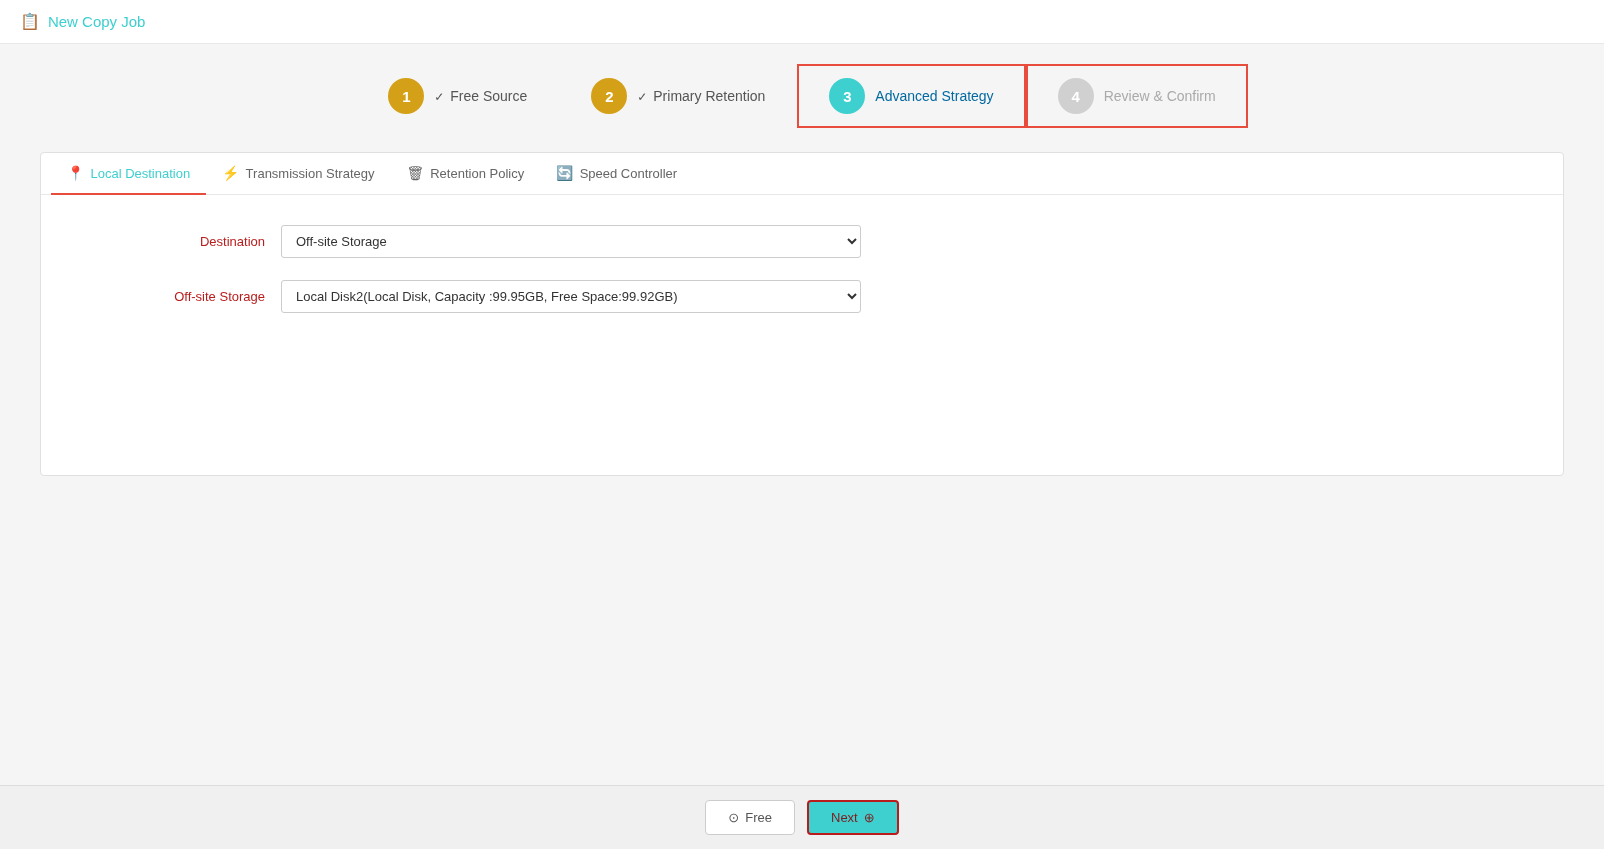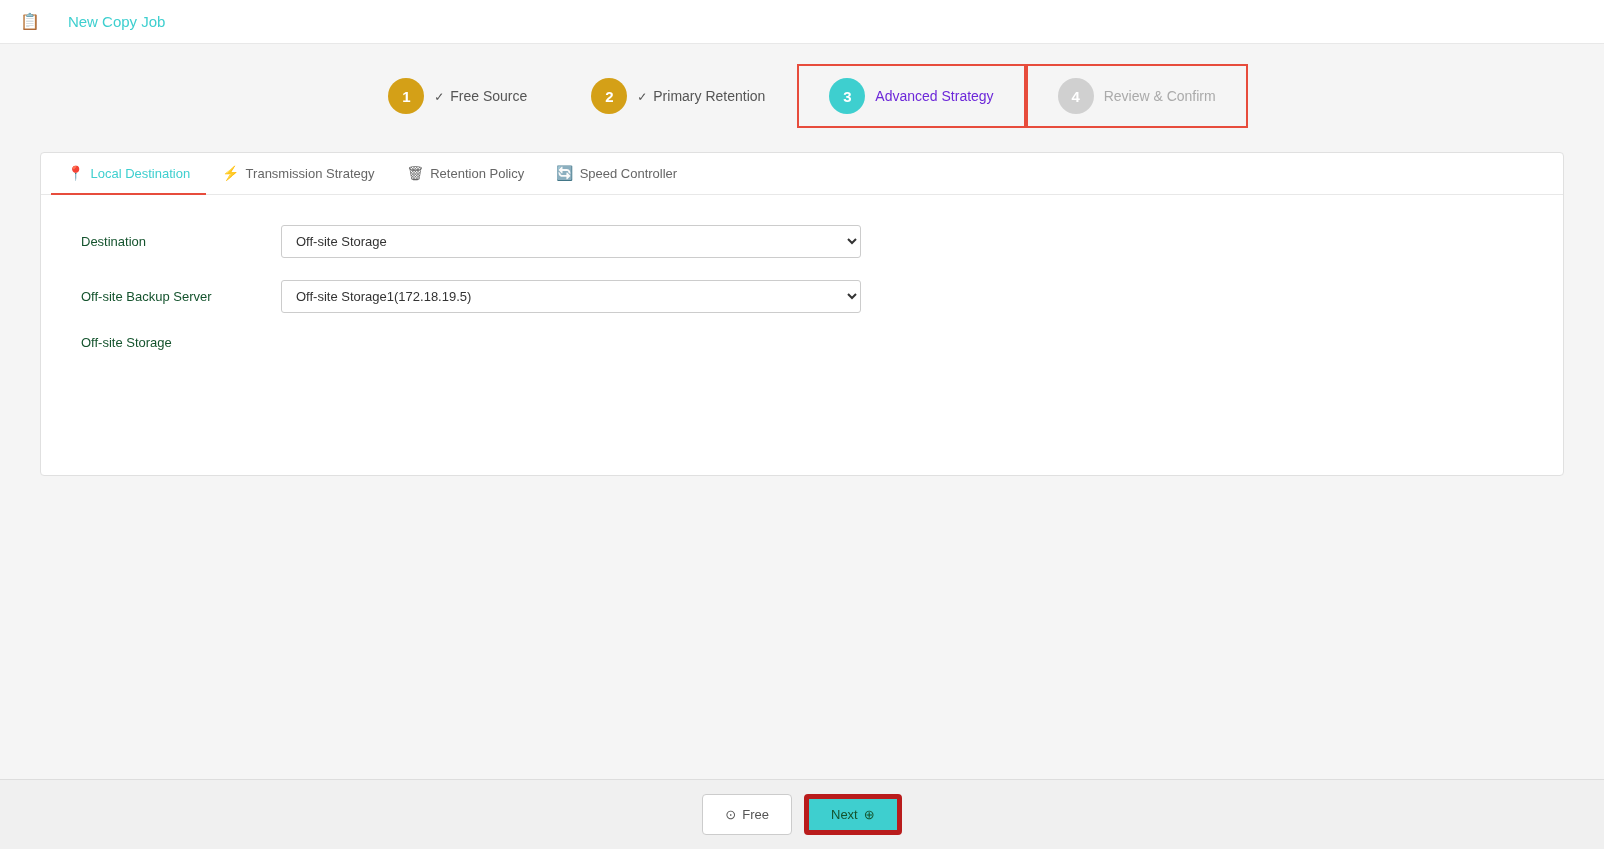--- a/index.html
+++ b/index.html
@@ -19,21 +19,20 @@
       gap: 8px;
     }
     .page-header-icon {
       color: #3ecfcf;
       font-size: 16px;
     }
     .page-header-title {
       color: #3ecfcf;
       font-size: 15px;
       font-weight: 500;
-      margin-left: 20px;
     }
     .main-content {
       flex: 1;
       padding: 20px 40px;
       background: #f5f5f5;
     }
     
     .stepper {
       display: flex;
       align-items: center;
@@ -74,21 +73,21 @@
     .step-circle.future {
       background: #d0d0d0;
       color: #fff;
     }
     .step-label {
       font-size: 14px;
       color: #555;
       white-space: nowrap;
     }
     .step-item.active .step-label {
-      color: #6d28d9;
+      color: #0369a1;
       font-weight: 500;
     }
     .step-item.future-step .step-label {
       color: #aaa;
     }
     .step-check {
       font-size: 12px;
       margin-right: 2px;
       color: #555;
     }
@@ -126,23 +125,24 @@
       min-height: 280px;
     }
     
     .form-row {
       display: flex;
       align-items: center;
       margin-bottom: 22px;
     }
     .form-label {
       width: 200px;
+      text-align: right;
       padding-right: 16px;
       font-size: 13px;
-      color: #14532d;
+      color: #b91c1c;
       flex-shrink: 0;
     }
     .form-select {
       width: 580px;
       padding: 7px 10px;
       border: 1px solid #ccc;
       border-radius: 3px;
       font-size: 13px;
       color: #333;
       background: #fff;
@@ -165,22 +165,22 @@
       cursor: pointer;
       display: flex;
       align-items: center;
       gap: 6px;
       border: 1px solid #ccc;
       background: #fff;
       color: #555;
     }
     .btn-next {
       background: #3ecfcf;
-      color: #14532d;
-      border: 5px solid #b91c1c;
+      color: #7f1d1d;
+      border: 2px solid #b91c1c;
     }
   </style>
 </head>
 <body>
 
 <div class="page-header">
   <span class="page-header-icon">📋</span>
   <span class="page-header-title">New Copy Job</span>
 </div>
 
@@ -254,30 +254,27 @@
 
       <div class="form-row">
         <label class="form-label">Destination</label>
         <select class="form-select">
           <option>Off-site Storage</option>
           <option>Local Storage</option>
           <option>Cloud Storage</option>
         </select>
       </div>
 
-      <div class="form-row">
-        <label class="form-label">Off-site Backup Server</label>
-        <select class="form-select">
-          <option>Off-site Storage1(172.18.19.5)</option>
-          <option>Off-site Storage2(172.18.19.6)</option>
-        </select>
-      </div>
 
       <div class="form-row">
         <label class="form-label">Off-site Storage</label>
+        <select class="form-select">
+          <option>Local Disk2(Local Disk, Capacity :99.95GB, Free Space:99.92GB)</option>
+          <option>Local Disk1(Local Disk, Capacity :50GB, Free Space:30GB)</option>
+        </select>
       </div>
 
     </div>
   </div>
 
 </div>
 
 <div class="page-footer">
   <button class="btn">
     <span>⊙</span>

